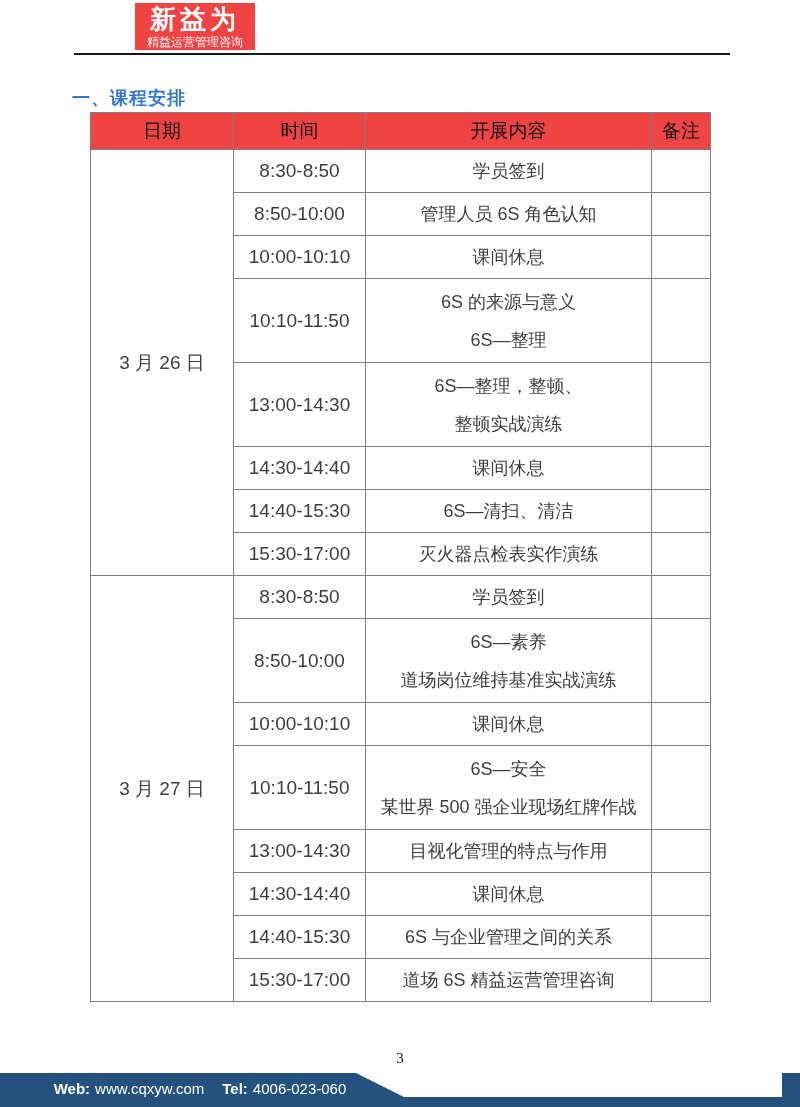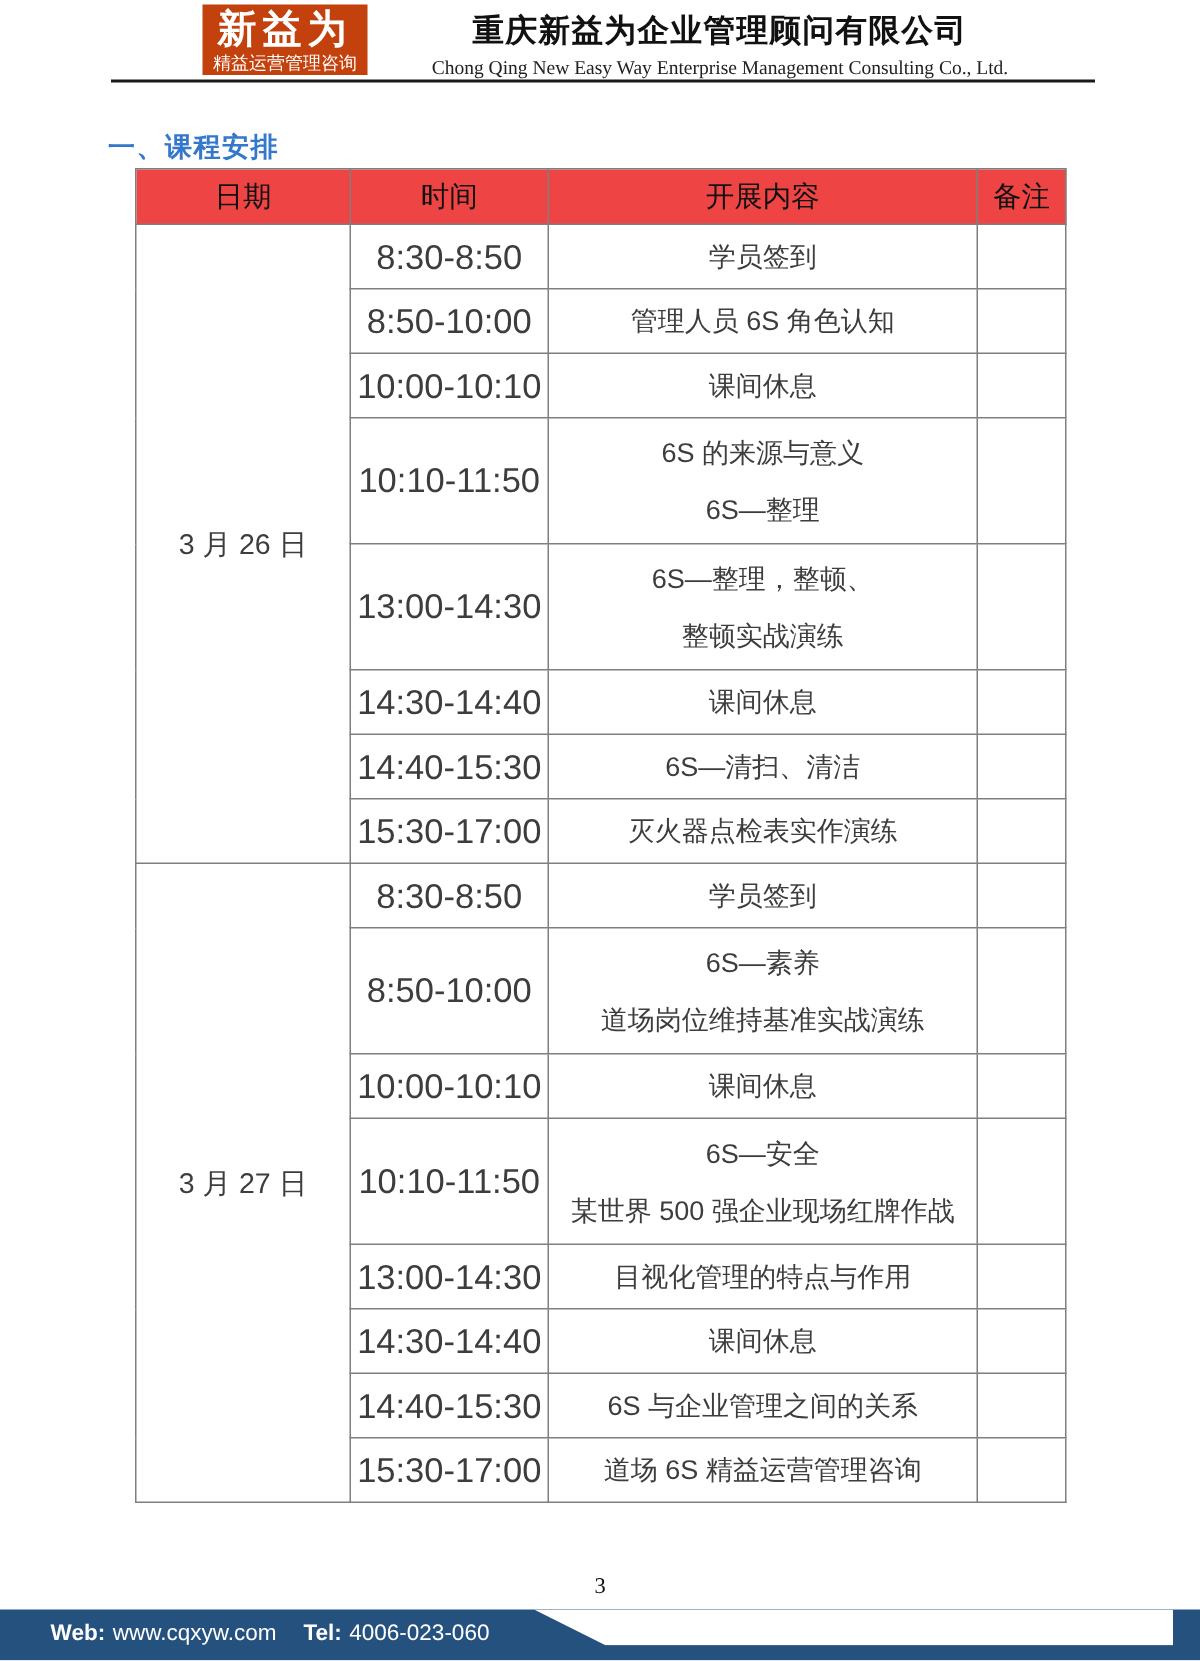--- a/index.html
+++ b/index.html
@@ -1,70 +1,66 @@
 <!DOCTYPE html>
 <html><head>
 <meta charset="utf-8">
 <style>
   html,body{margin:0;padding:0;background:#fff;}
   .page{position:relative;width:800px;height:1107px;background:#ffffff;overflow:hidden;
         font-family:"Liberation Sans", sans-serif;color:#3d3d3d;}
 
   
-  .logo{position:absolute;left:135px;top:3px;width:110px;height:47px;background:#c2410c;
+  .logo{position:absolute;left:135px;top:3px;width:120px;height:47px;background:#ef4444;
         display:flex;flex-direction:column;align-items:center;justify-content:center;box-sizing:border-box;padding:2px 3px;}
   .logo-line1{color:#fff;font-weight:bold;font-size:26px;line-height:28px;letter-spacing:4px;white-space:nowrap;}
   .logo-div{width:100%;height:2px;background:#fff;margin:1px 0;}
   .logo-line2{color:#fff;font-weight:normal;font-size:12px;line-height:14px;white-space:nowrap;}
   .head-text{position:absolute;left:250px;top:8px;width:460px;text-align:center;}
   .company-cn{font-size:21px;font-weight:bold;color:#111;line-height:26px;letter-spacing:1px;}
   .company-en{font-family:"Liberation Serif", serif;font-size:13px;color:#222;margin-top:3px;}
   .head-rule{position:absolute;left:74px;top:53px;width:656px;height:2px;background:#1a1a1a;}
 
   
   .section-title{position:absolute;left:72px;top:86px;font-size:18px;font-weight:bold;color:#3478CC;letter-spacing:1px;}
 
   
   .sched{position:absolute;left:90px;top:112px;width:620px;border-collapse:collapse;table-layout:fixed;}
   .sched th,.sched td{border:1px solid #7f7f7f;padding:0;text-align:center;vertical-align:middle;}
   .sched th{background:#ef4444;height:36px;font-size:19px;font-weight:500;color:#111;}
   .sched td{font-size:18px;color:#3d3d3d;}
   tr.r{height:43px;}
   tr.tall{height:84px;}
-  td.time{font-size:23px;}
+  td.time{font-size:19px;}
   td.date{font-size:19px;}
   .cl:empty{display:none;}
   tr.tall .cl{padding:7px 0;}
 
   
   .page-num{position:absolute;left:0;top:1050px;width:800px;text-align:center;
             font-family:"Liberation Serif", serif;font-size:15px;color:#111;}
   .foot-band{position:absolute;left:0;top:1073px;width:800px;height:34px;background:#25517E;}
   .foot-white{position:absolute;left:0;top:1073px;width:782px;height:24px;background:#fff;
               clip-path:polygon(356px 0, 782px 0, 782px 24px, 404px 24px);}
   .foot-left-text{position:absolute;left:0;top:1073px;width:360px;height:30px;display:flex;align-items:center;
-                  justify-content:center;color:#fff;font-size:15px;white-space:nowrap;}
+                  justify-content:center;color:#fff;font-size:15px;white-space:nowrap;padding-left:20px;}
   .foot-left-text .lbl{font-weight:bold;margin-right:5px;}
   .foot-left-text .gap{display:inline-block;width:18px;}
   .slogan{position:absolute;left:404px;top:1074px;width:378px;height:22px;display:flex;align-items:center;
           justify-content:center;color:#1F4E79;font-size:14px;font-weight:bold;letter-spacing:10px;white-space:nowrap;text-indent:10px;}
 </style>
 </head>
 <body>
 
 <div class="page">
 
   <div class="logo">
     <div class="logo-line1">新益为</div>
     <div class="logo-div"></div>
     <div class="logo-line2">精益运营管理咨询</div>
-  </div>
-  <div class="head-text">
-    <div class="company-cn">重庆新益为企业管理顾问有限公司</div>
-    <div class="company-en">Chong Qing New Easy Way Enterprise Management Consulting Co., Ltd.</div>
   </div>
   <div class="head-rule"></div>
 
   <div class="section-title">一、课程安排</div>
 
   <table class="sched">
     <colgroup>
         <col style="width:143px">
         <col style="width:132px">
         <col style="width:286px">

